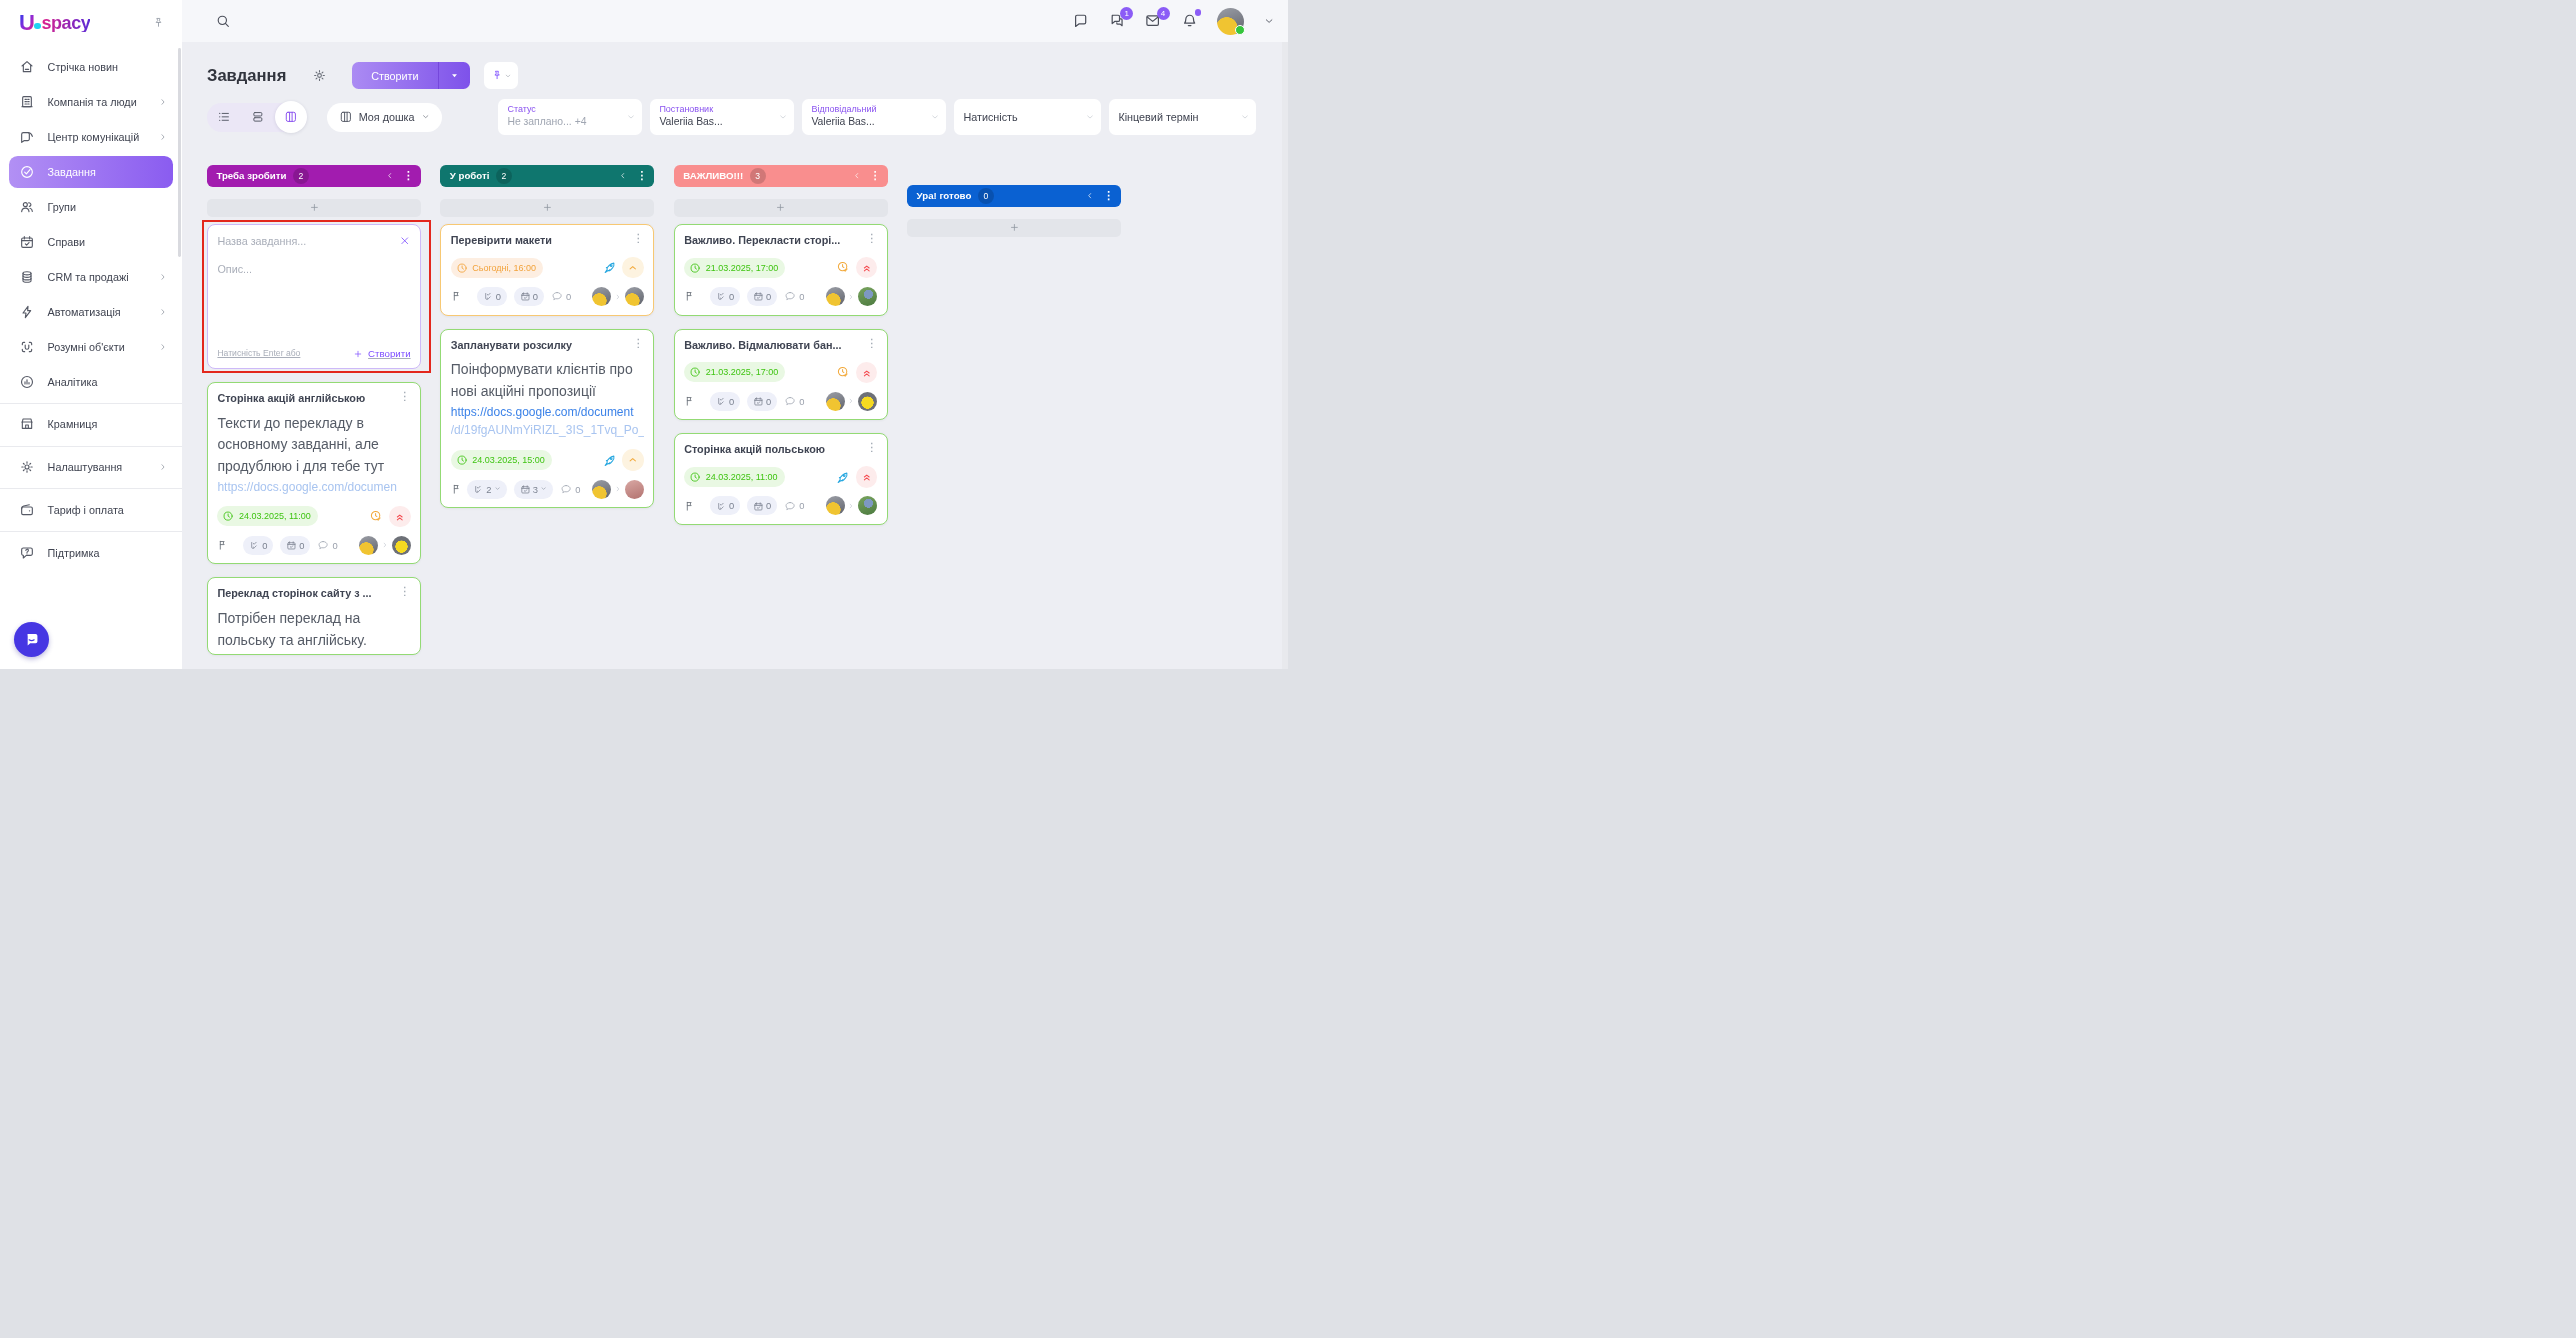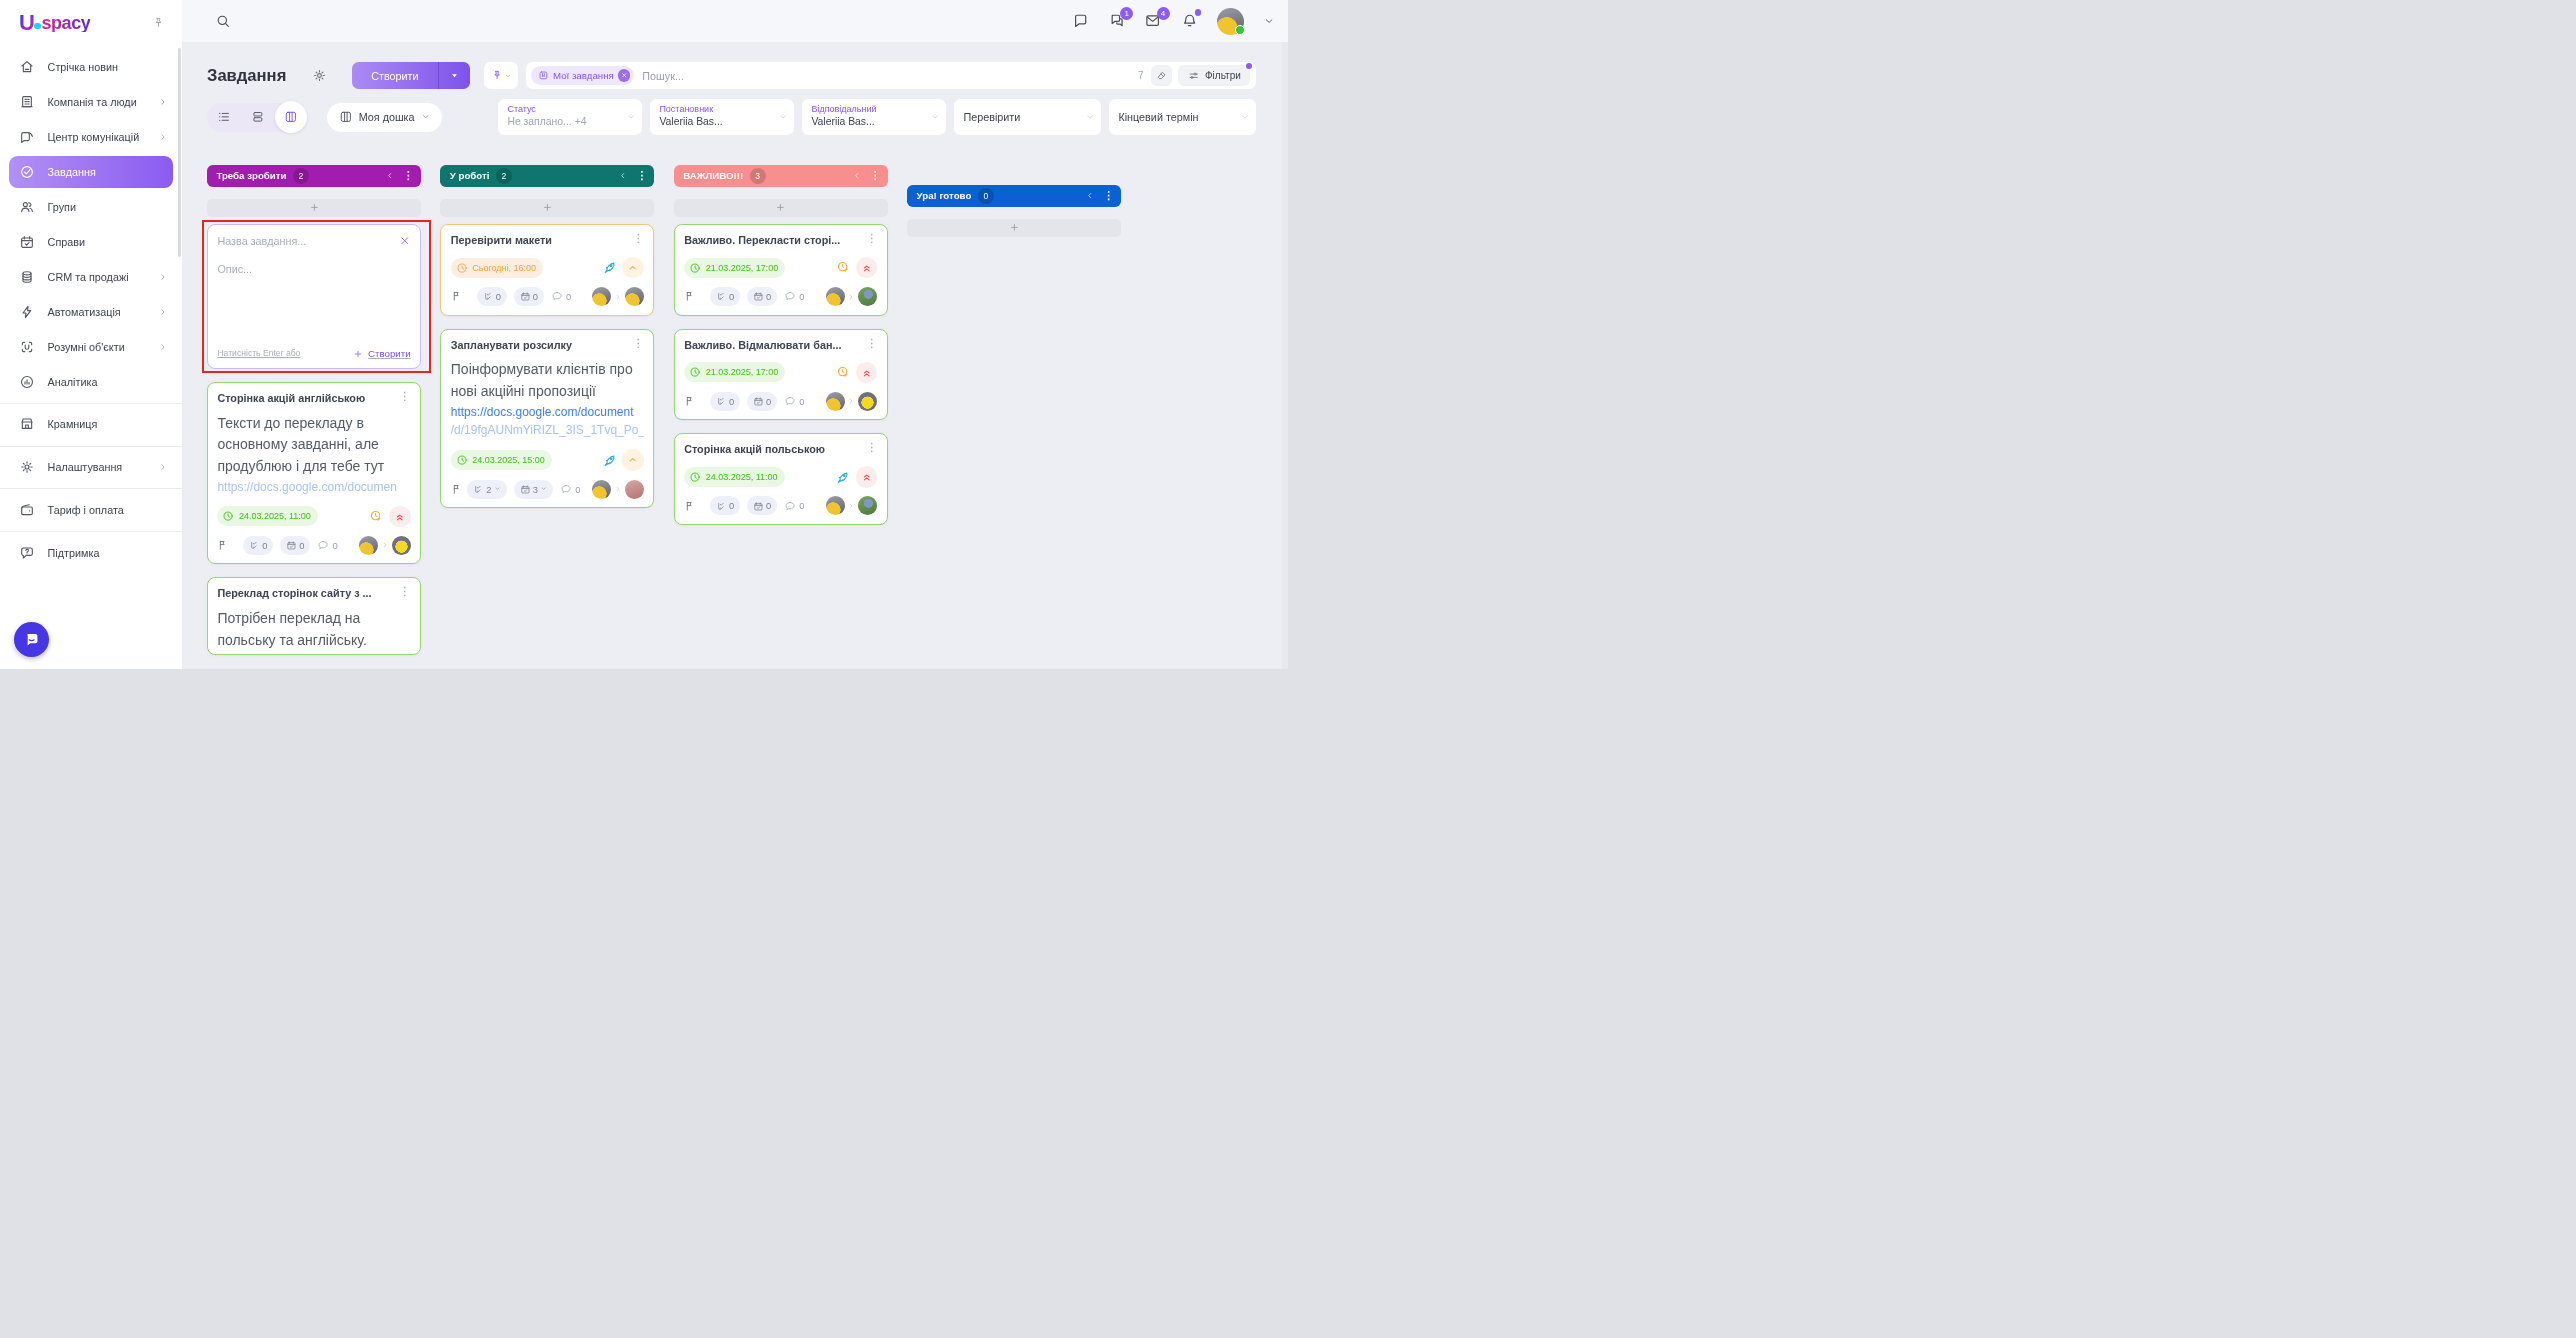--- a/index.html
+++ b/index.html
@@ -518,47 +518,20 @@
           </span>
         </div>
         <div class="pinbox">
           <svg class="ic p" viewBox="0 0 17 17" width="12.2" height="12.2">
               <use href="#i-pin"></use>
             </svg>
           <svg class="ic c" viewBox="0 0 11 11" width="8" height="8">
               <use href="#i-chev-down"></use>
             </svg>
         </div>
-        <div class="searchbar">
-          <span class="chip">
-            <svg class="ic bm" viewBox="0 0 15 15" width="10.8" height="10.8">
-                <use href="#i-bookmark"></use>
-              </svg>
-            <span>Мої завдання</span>
-            <span class="chip-x">
-              <svg class="ic" style="stroke-width:2.6" viewBox="0 0 9 9" width="6.5" height="6.5">
-                  <use href="#i-x"></use>
-                </svg>
-            </span>
-          </span>
-          <input class="search-input" placeholder="Пошук..." style="">
-          <span class="res-count">7</span>
-          <span class="eraser-btn">
-            <svg class="ic" viewBox="0 0 16 16" width="11.5" height="11.5">
-                <use href="#i-eraser"></use>
-              </svg>
-          </span>
-          <span class="filters-btn">
-            <svg class="ic sl" viewBox="0 0 16 16" width="11.5" height="11.5">
-                <use href="#i-sliders"></use>
-              </svg>
-            <span>Фільтри</span>
-            <span class="filters-dot"></span>
-          </span>
-        </div>
       </div>
 
       <div class="row2">
         <div class="vtoggle">
           <span class="vt">
               <svg class="ic" viewBox="0 0 19 19" width="13.7" height="13.7">
                 <use href="#i-list"></use>
               </svg>
             </span>
           <span class="vt">
@@ -597,21 +570,21 @@
               </svg>
           </div>
           <div class="fbox">
             <div class="lab">Відповідальний</div>
             <div class="val">Valeriia Bas...</div>
             <svg class="ic chev" viewBox="0 0 14 14" width="10" height="10">
                 <use href="#i-chev-down"></use>
               </svg>
           </div>
           <div class="fbox single wide">
-            <span class="lab2">Перевірити</span>
+            <span class="lab2">Натисність</span>
             <svg class="ic chev" viewBox="0 0 14 14" width="10" height="10">
                 <use href="#i-chev-down"></use>
               </svg>
           </div>
           <div class="fbox single wide">
             <span class="lab2">Кінцевий термін</span>
             <svg class="ic chev" viewBox="0 0 14 14" width="10" height="10">
                 <use href="#i-chev-down"></use>
               </svg>
           </div>

